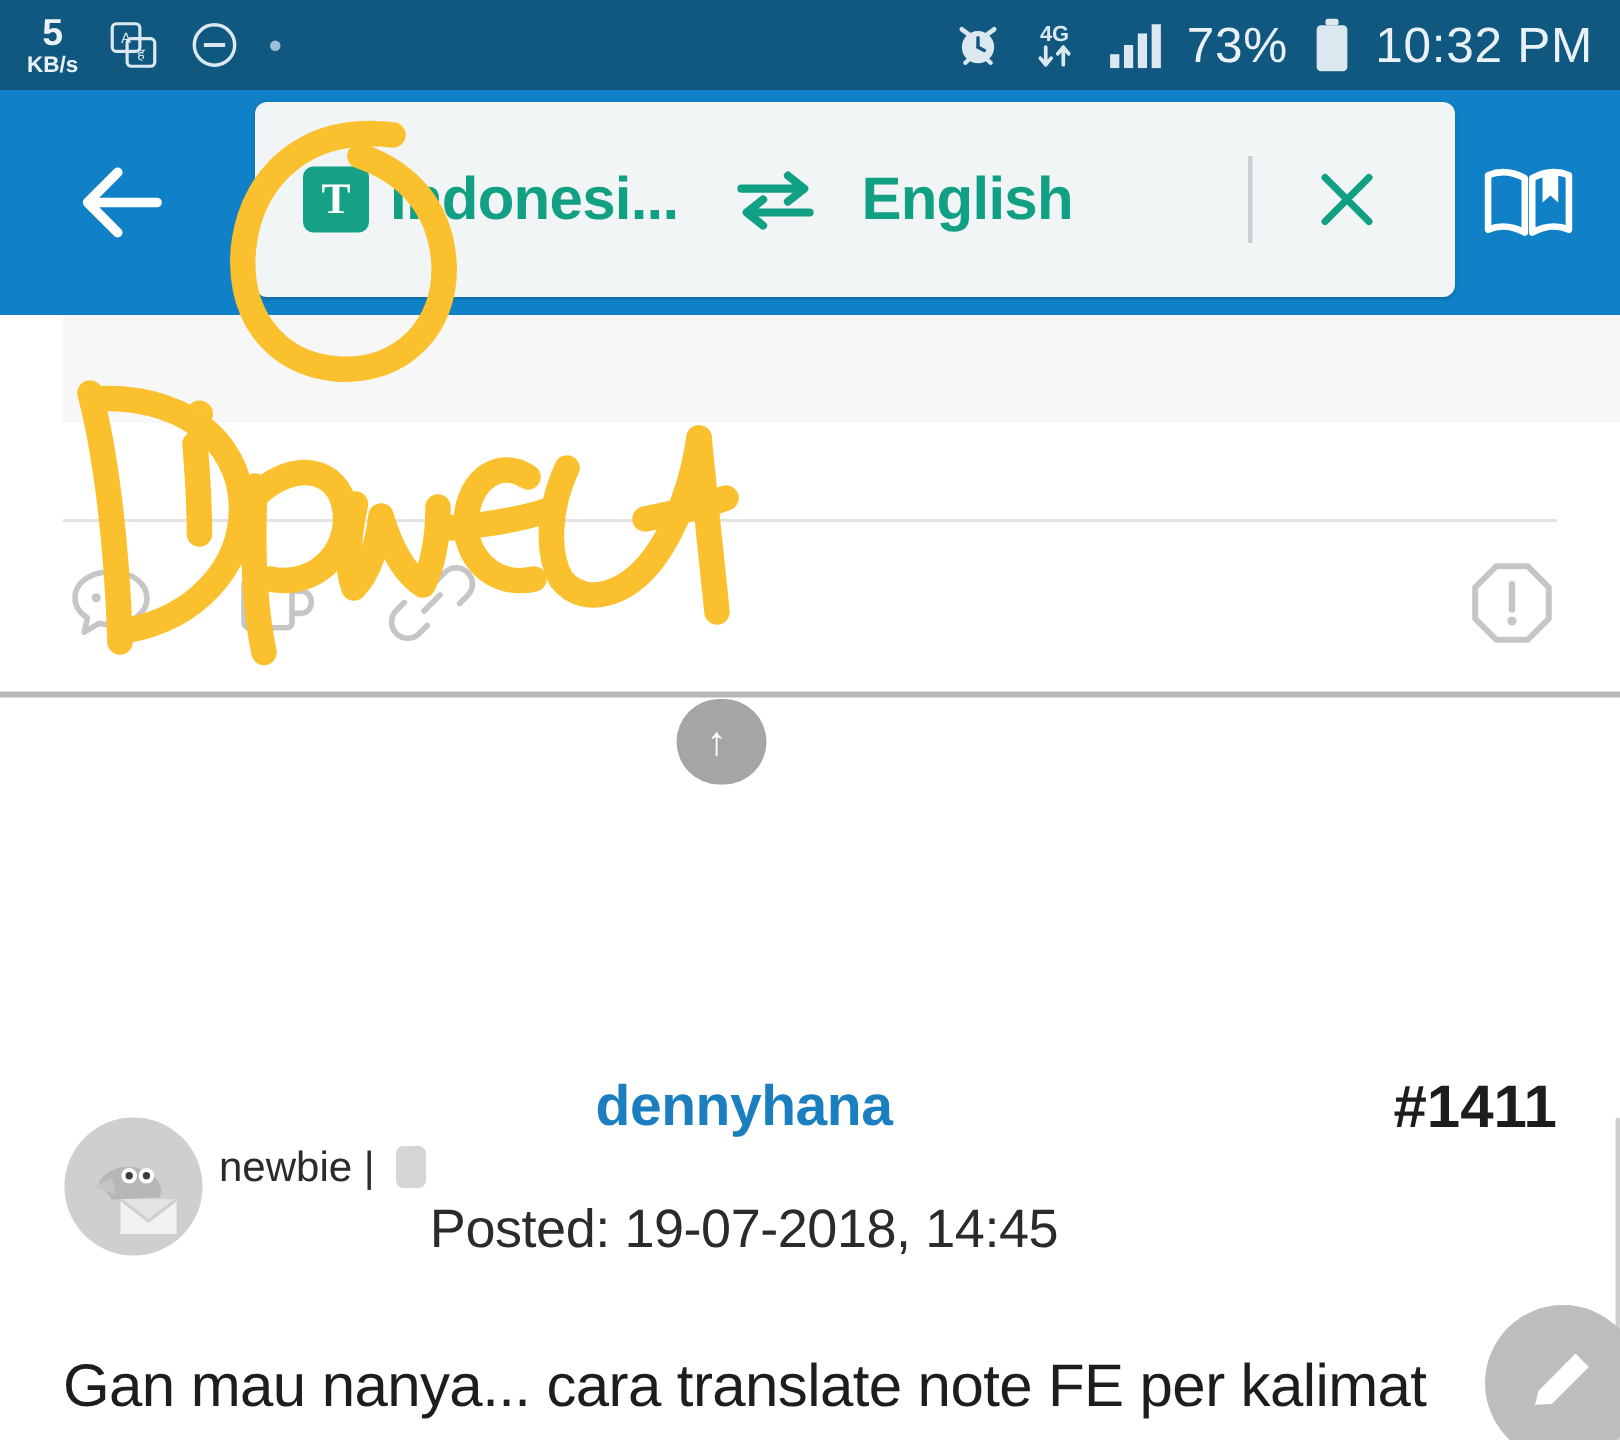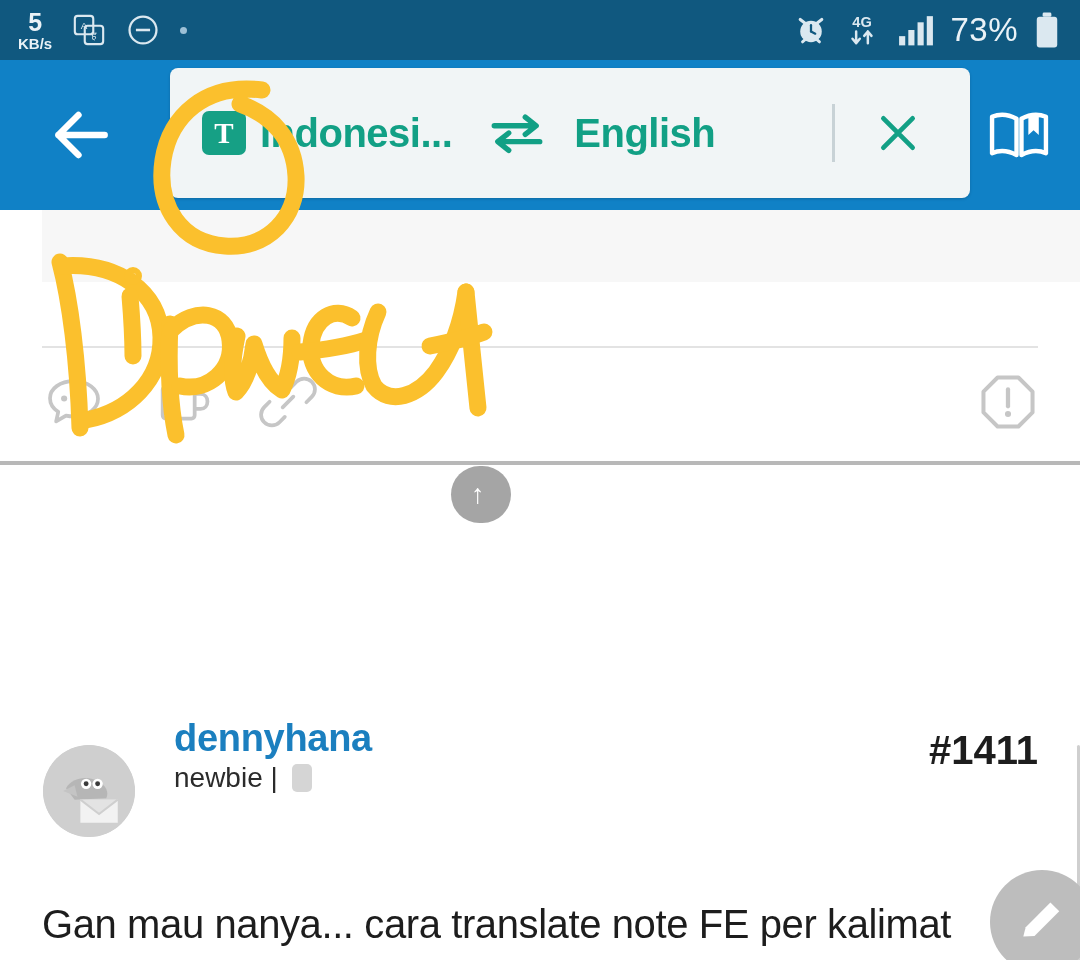--- a/index.html
+++ b/index.html
@@ -82,26 +82,26 @@
   .ic-mug   { left:152px; }
   .ic-link  { left:256px; }
   .ic-report{ left:976px; }
 
   
   .post { position:absolute; left:0; top:0; width:1080px; }
   .avatar {
     position:absolute; left:43px; top:535px; width:92px; height:92px; border-radius:50%;
     background:#cfcfcf; overflow:hidden;
   }
-  .meta { position:absolute; left:174px; top:506px; width:700px; }
+  .meta { position:absolute; left:146px; top:506px; width:700px;text-align:center; }
   .uname { color:#1B7FBF; font-size:38px; font-weight:bold; line-height:1.16; letter-spacing:-0.3px; }
   .urank { color:#2b2b2b; font-size:28px; line-height:1.3; display:flex; align-items:center; gap:14px; }
   .rank-badge { display:inline-block; width:20px; height:28px; border-radius:5px; background:#d5d5d5; }
   .pdate { color:#2b2b2b; font-size:36px; line-height:1.3; letter-spacing:-0.3px; }
-  .postno { position:absolute; right:42px; top:518px; color:#1d1d1d; font-size:40px; font-weight:bold; }
+  .postno { position:absolute; right:42px; top:506px; color:#1d1d1d; font-size:40px; font-weight:bold; }
   .pbody {
     position:absolute; left:42px; top:688px; width:940px;
     color:#1d1d1d; font-size:40px; line-height:1.3; letter-spacing:-0.4px;
   }
 
   
   .scrollbar { position:absolute; right:0; top:535px; width:3px; height:425px;
                background:#cfcfcf; border-radius:2px; }
 
   
@@ -168,20 +168,21 @@
           <rect x="20" y="2" width="4" height="19" fill="#dbe8f0"></rect>
         </svg>
       </span>
       <span class="sb-batt">73%</span>
       <span class="sb-icon">
         <svg width="30" height="38" viewBox="0 0 18 26">
           <rect x="6" y="1" width="6" height="3" rx="1" fill="#dbe8f0"></rect>
           <rect x="2" y="4" width="14" height="21" rx="2" fill="#dbe8f0"></rect>
         </svg>
       </span>
+      <span class="sb-time">10:32 PM</span>
     </div>
   </div>
 
   <div class="appbar">
     <div class="backbtn">
       <svg width="74" height="74" viewBox="0 0 24 24">
         <path d="M20 12 H5 M11.5 5.5 L5 12 L11.5 18.5" fill="none" stroke="#ffffff" stroke-width="2.1" stroke-linecap="round" stroke-linejoin="round"></path>
       </svg>
     </div>
     <div class="bookbtn">
@@ -272,20 +273,21 @@
           <path d="M26 38 L39 48 L52 38" fill="none" stroke="#cfcfcf" stroke-width="1.4"></path>
         </svg>
       </div>
 
       <div class="meta">
         <div class="uname">dennyhana</div>
         <div class="urank">
           <span>newbie |</span>
           <span class="rank-badge"></span>
         </div>
+        <div class="pdate">Posted: 19-07-2018, 14:45</div>
       </div>
 
       <div class="postno">#1411</div>
 
       <div class="pbody">Gan mau nanya... cara translate note FE per kalimat gmn caranya ya???</div>
 
     </div>
 
     <div class="scrollbar"></div>
 

